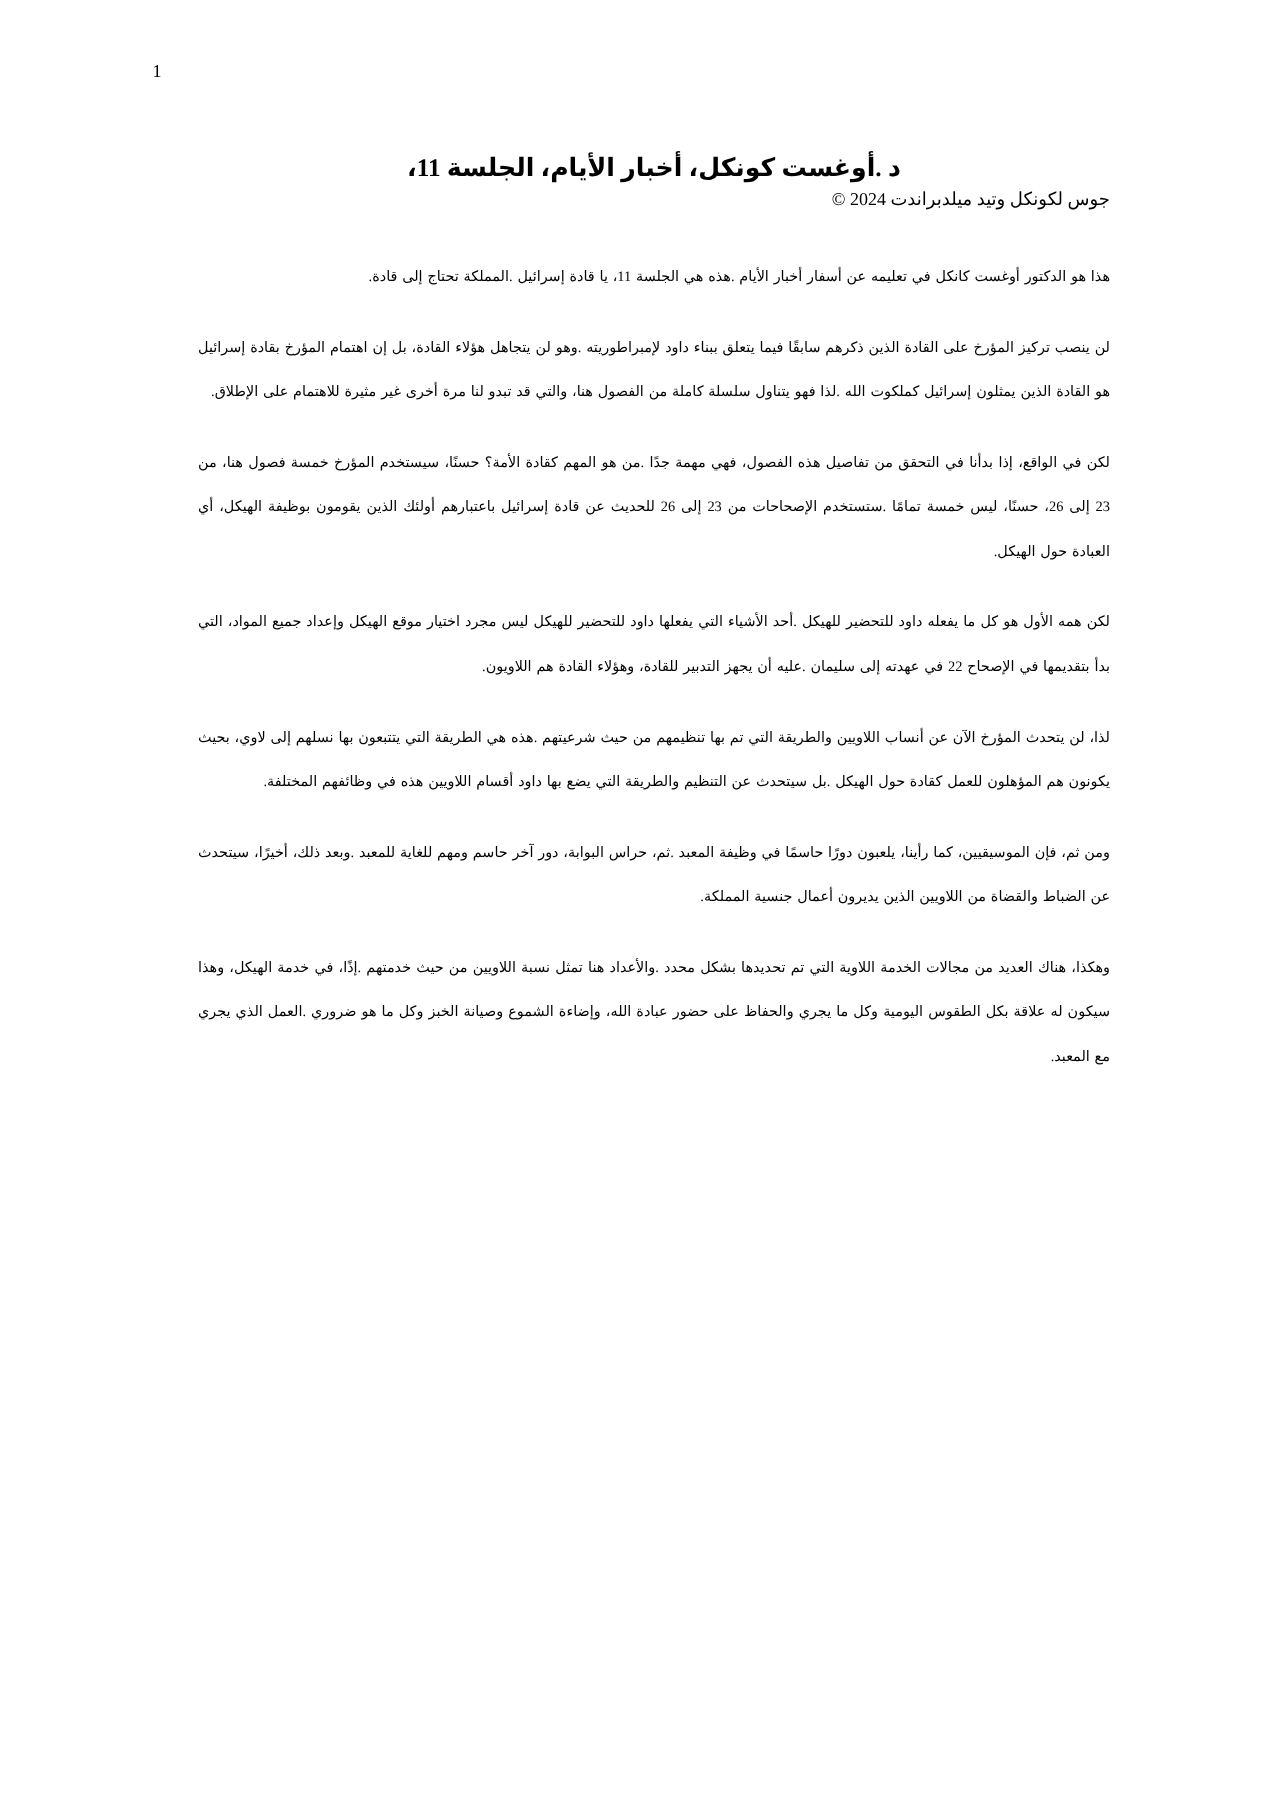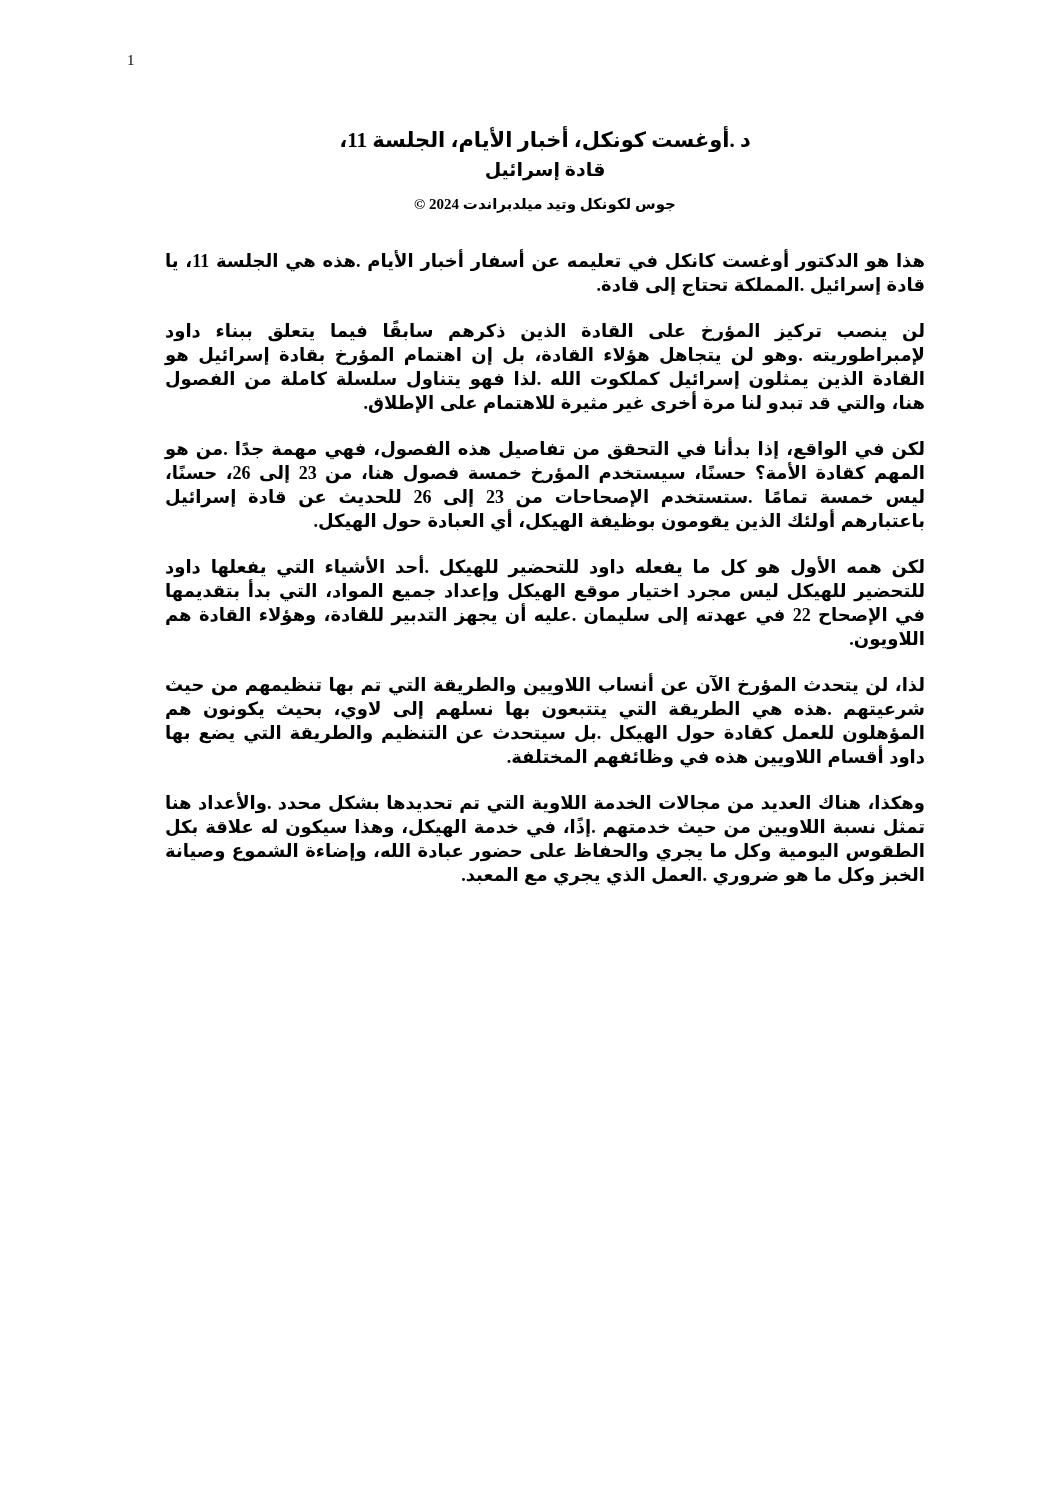--- a/index.html
+++ b/index.html
@@ -40,53 +40,50 @@
     line-height: 1.4;
   }
   .title-line2 {
     margin: 0 0 10px 0;
     text-align: center;
     font-size: 19px;
     font-weight: bold;
     line-height: 1.4;
   }
   .copyright {
-    text-align: center;
     font-size: 15px;
     margin: 0 0 34px 0;
     line-height: 1.4;
     letter-spacing: 0.5px;
-    font-weight: bold;
   }
   .body-paragraph {
-    font-size: 18px;
-    line-height: 24px;
+    font-size: 12px;
+    line-height: 37px;
     margin: 0 0 22px 0;
     text-align: justify;
     text-align-last: right;
     word-spacing: 1px;
-    font-weight: bold;
   }
 </style>
 </head>
 <body>
 
 <div class="page">
 
   <div class="page-number">1</div>
 
   <div class="content">
 
     <h1 class="title-line1">د .أوغست كونكل، أخبار الأيام، الجلسة 11،</h1>
 
-    <h2 class="title-line2">قادة إسرائيل</h2>
 
     <div class="copyright">جوس لكونكل وتيد ميلدبراندت 2024 ©</div>
 
     <p class="body-paragraph">هذا هو الدكتور أوغست كانكل في تعليمه عن أسفار أخبار الأيام .هذه هي الجلسة 11، يا قادة إسرائيل .المملكة تحتاج إلى قادة.</p>
     <p class="body-paragraph">لن ينصب تركيز المؤرخ على القادة الذين ذكرهم سابقًا فيما يتعلق ببناء داود لإمبراطوريته .وهو لن يتجاهل هؤلاء القادة، بل إن اهتمام المؤرخ بقادة إسرائيل هو القادة الذين يمثلون إسرائيل كملكوت الله .لذا فهو يتناول سلسلة كاملة من الفصول هنا، والتي قد تبدو لنا مرة أخرى غير مثيرة للاهتمام على الإطلاق.</p>
     <p class="body-paragraph">لكن في الواقع، إذا بدأنا في التحقق من تفاصيل هذه الفصول، فهي مهمة جدًا .من هو المهم كقادة الأمة؟ حسنًا، سيستخدم المؤرخ خمسة فصول هنا، من 23 إلى 26، حسنًا، ليس خمسة تمامًا .ستستخدم الإصحاحات من 23 إلى 26 للحديث عن قادة إسرائيل باعتبارهم أولئك الذين يقومون بوظيفة الهيكل، أي العبادة حول الهيكل.</p>
     <p class="body-paragraph">لكن همه الأول هو كل ما يفعله داود للتحضير للهيكل .أحد الأشياء التي يفعلها داود للتحضير للهيكل ليس مجرد اختيار موقع الهيكل وإعداد جميع المواد، التي بدأ بتقديمها في الإصحاح 22 في عهدته إلى سليمان .عليه أن يجهز التدبير للقادة، وهؤلاء القادة هم اللاويون.</p>
     <p class="body-paragraph">لذا، لن يتحدث المؤرخ الآن عن أنساب اللاويين والطريقة التي تم بها تنظيمهم من حيث شرعيتهم .هذه هي الطريقة التي يتتبعون بها نسلهم إلى لاوي، بحيث يكونون هم المؤهلون للعمل كقادة حول الهيكل .بل سيتحدث عن التنظيم والطريقة التي يضع بها داود أقسام اللاويين هذه في وظائفهم المختلفة.</p>
+    <p class="body-paragraph">ومن ثم، فإن الموسيقيين، كما رأينا، يلعبون دورًا حاسمًا في وظيفة المعبد .ثم، حراس البوابة، دور آخر حاسم ومهم للغاية للمعبد .وبعد ذلك، أخيرًا، سيتحدث عن الضباط والقضاة من اللاويين الذين يديرون أعمال جنسية المملكة.</p>
     <p class="body-paragraph">وهكذا، هناك العديد من مجالات الخدمة اللاوية التي تم تحديدها بشكل محدد .والأعداد هنا تمثل نسبة اللاويين من حيث خدمتهم .إذًا، في خدمة الهيكل، وهذا سيكون له علاقة بكل الطقوس اليومية وكل ما يجري والحفاظ على حضور عبادة الله، وإضاءة الشموع وصيانة الخبز وكل ما هو ضروري .العمل الذي يجري مع المعبد.</p>
 
   </div>
 </div>
 
 </body></html>

